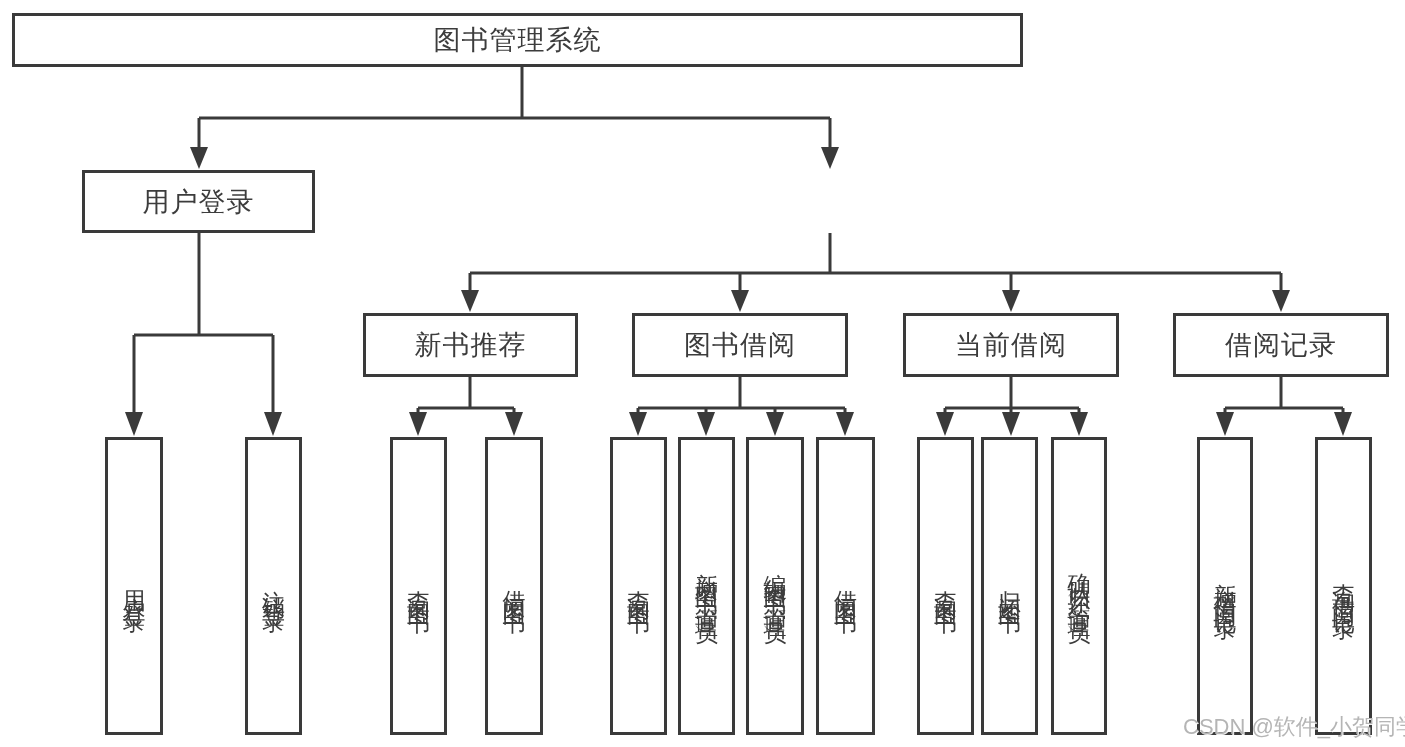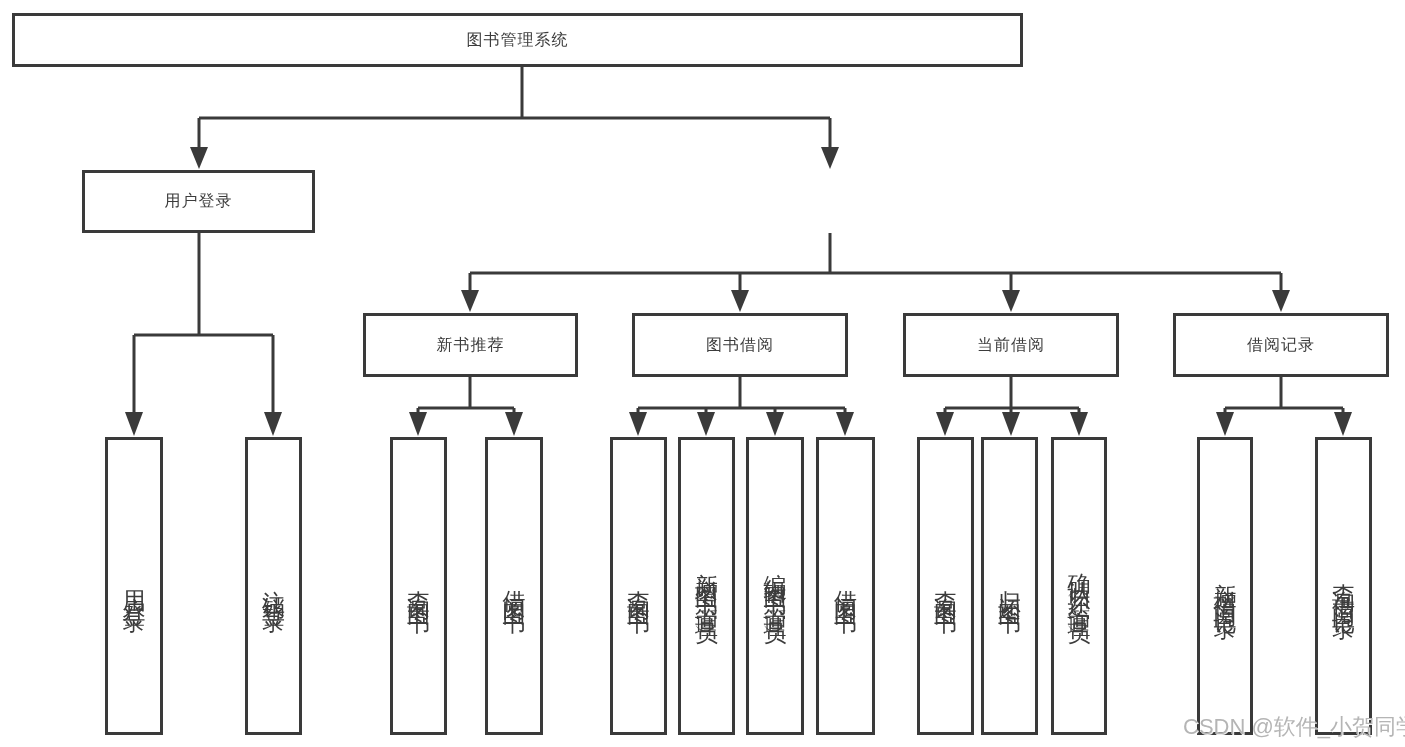--- a/index.html
+++ b/index.html
@@ -27,21 +27,21 @@
     position: absolute;
     box-sizing: border-box;
     border: 3px solid #3a3a3a;
     background: #ffffff;
     display: flex;
     align-items: center;
     justify-content: center;
     color: #3c3c3c;
   }
   .node .hlabel {
-    font-size: 16px;
+    font-size: 27px;
     letter-spacing: 1px;
     white-space: nowrap;
     color: #3c3c3c;
     text-align: center;
   }
   .leaf .vlabel {
     writing-mode: vertical-rl;
     text-orientation: mixed;
     font-size: 23px;
     letter-spacing: 7px;

